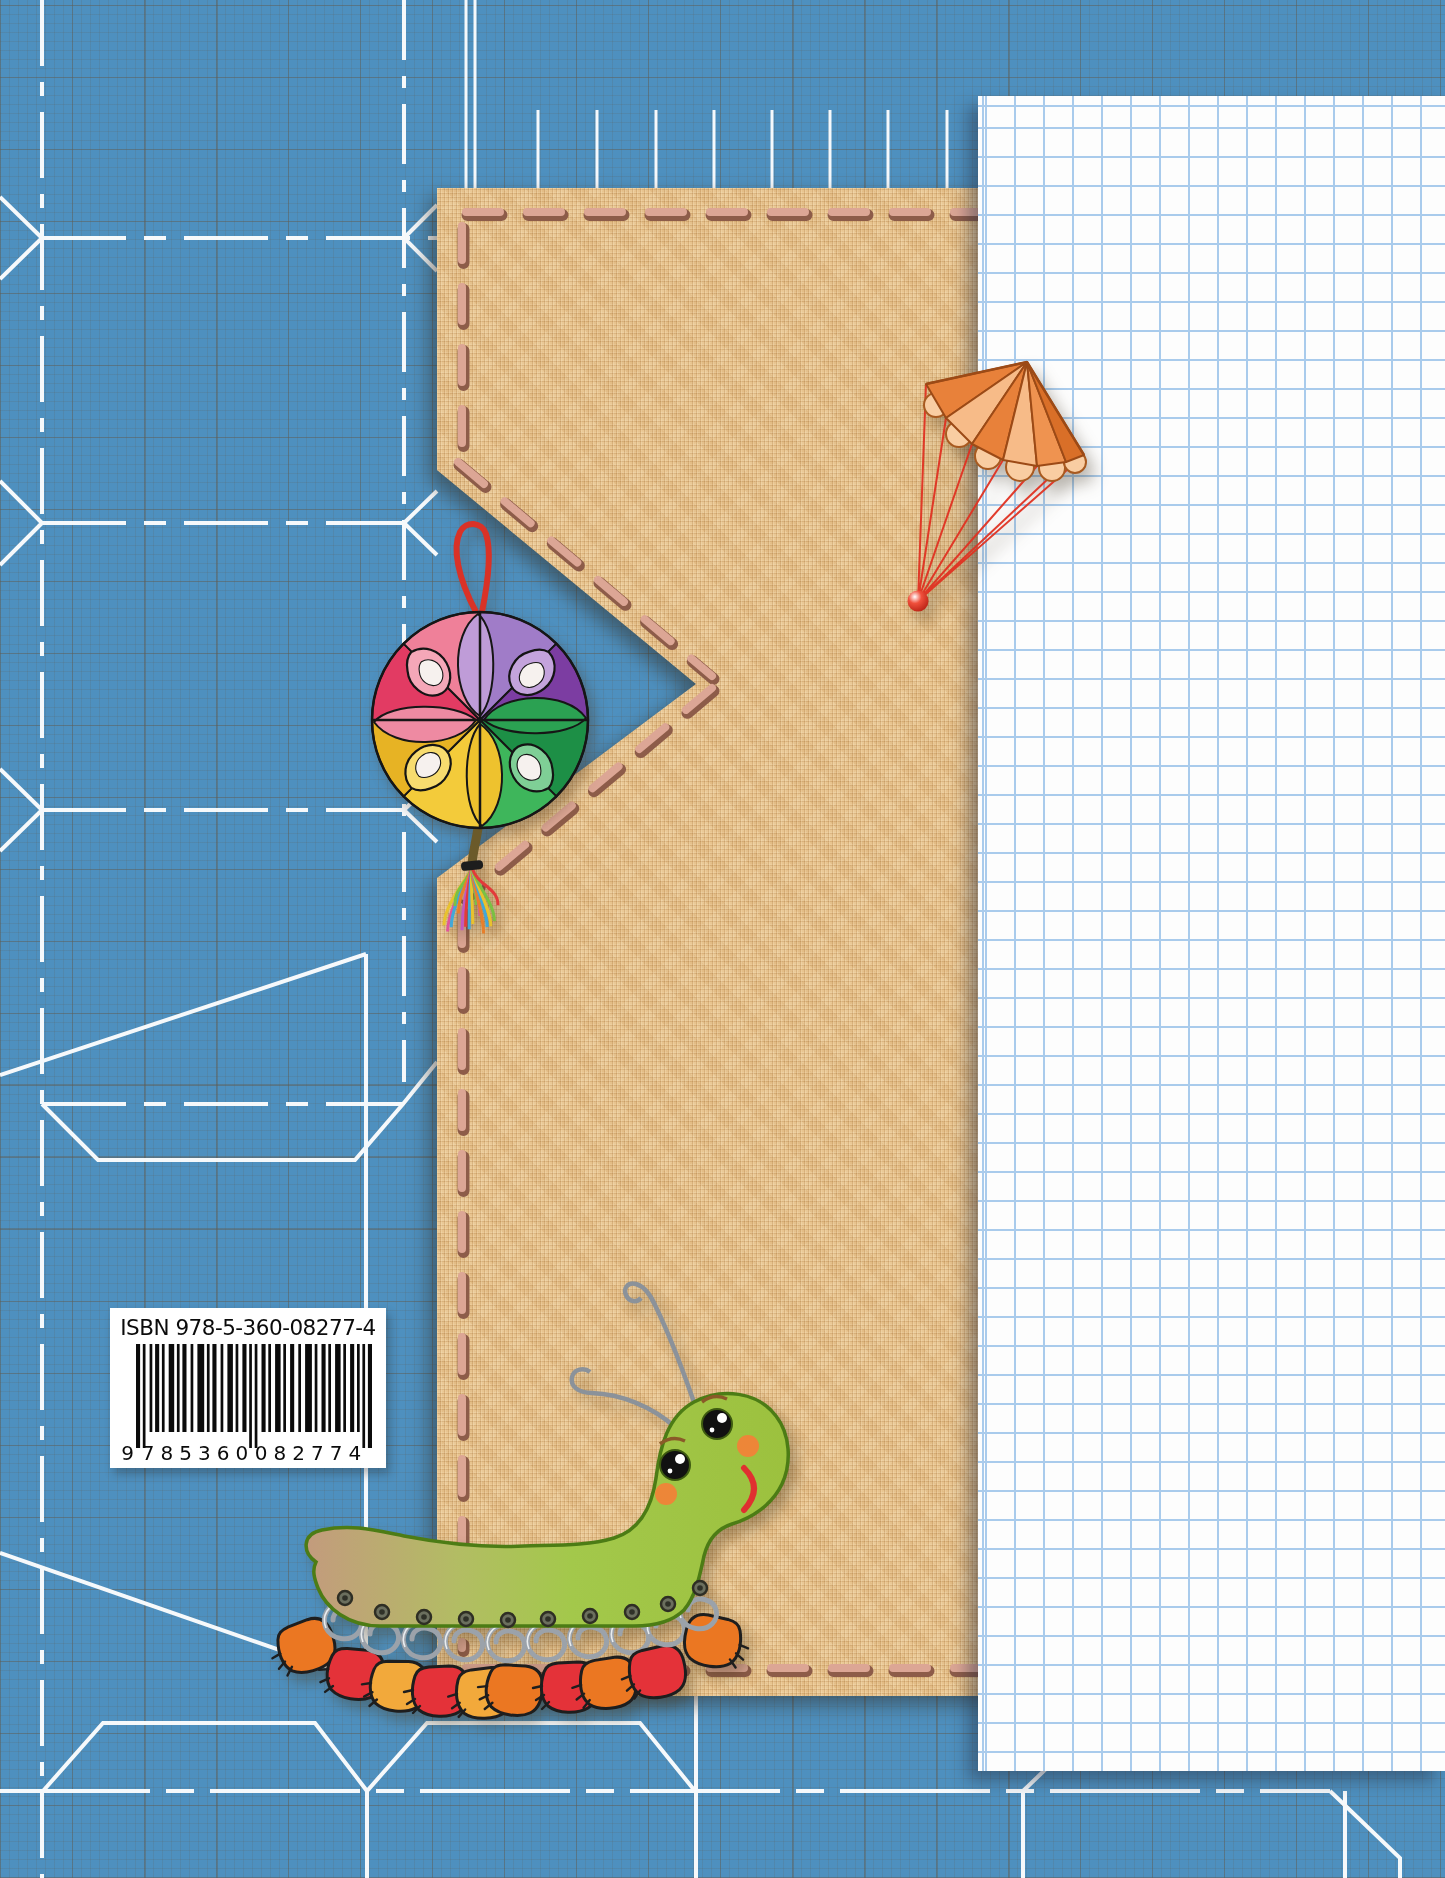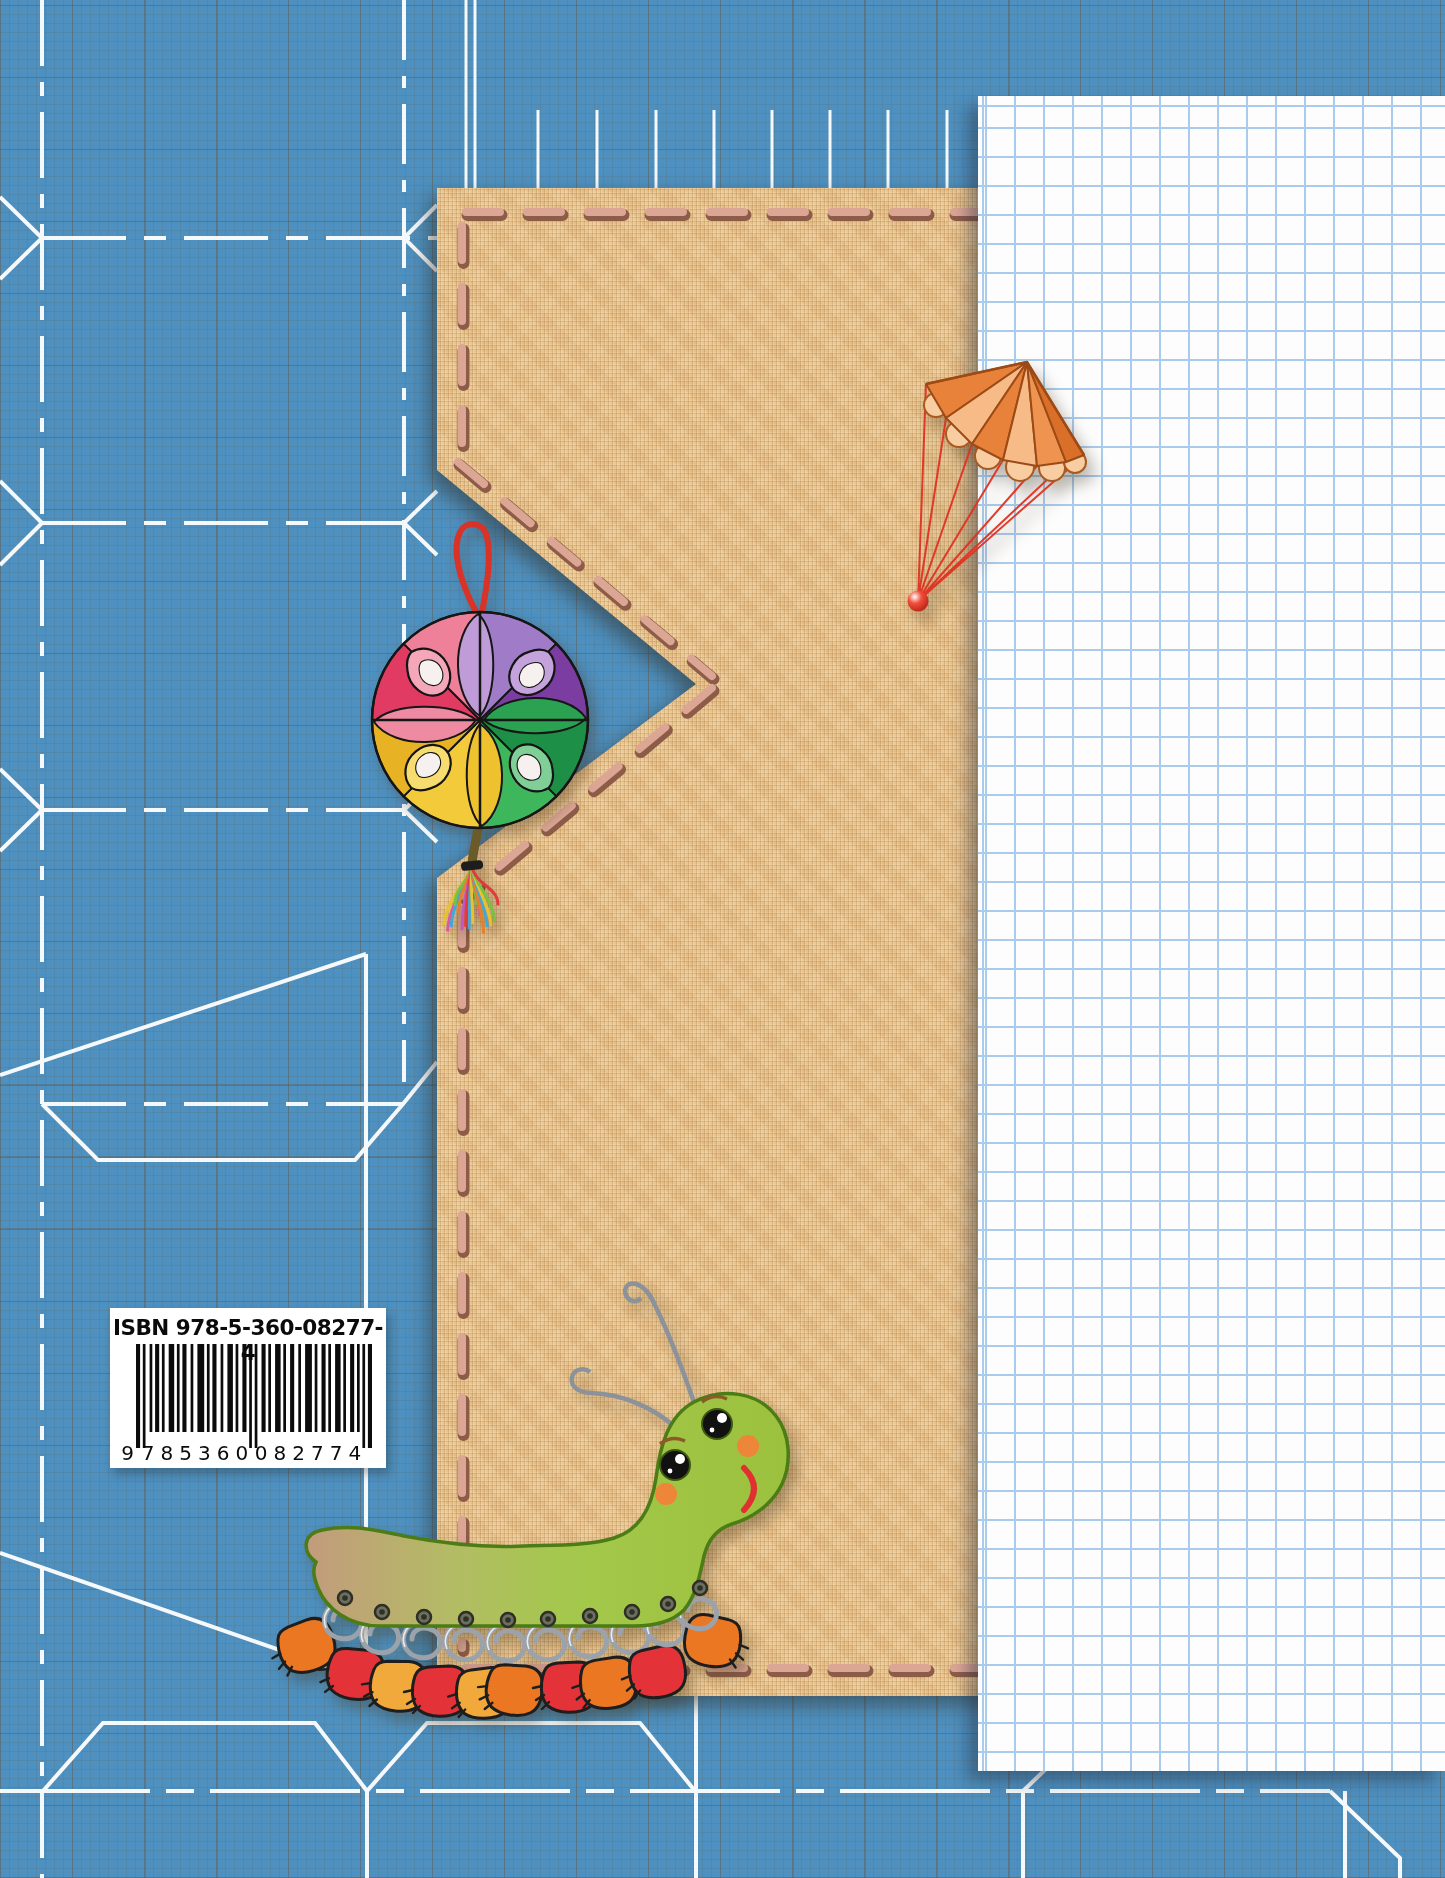--- a/index.html
+++ b/index.html
@@ -9,21 +9,21 @@
       repeating-linear-gradient(0deg, rgba(95,92,82,.42) 0 1.5px, transparent 1.5px 72px),
       repeating-linear-gradient(90deg, rgba(95,92,82,.42) 0 1.5px, transparent 1.5px 72px),
       repeating-linear-gradient(0deg, rgba(95,92,82,.16) 0 1px, transparent 1px 9px),
       repeating-linear-gradient(90deg, rgba(95,92,82,.16) 0 1px, transparent 1px 9px);
     font-family:"DejaVu Sans","Liberation Sans",sans-serif;}
   svg{display:block}
   .bp{position:absolute;inset:0;z-index:1}
   .barcode-box{position:absolute;left:110px;top:1308px;width:276px;height:160px;background:#fff;
     z-index:2;box-shadow:4px 6px 9px rgba(30,30,30,.30);}
   .isbn-label{position:absolute;top:7px;left:0;width:100%;text-align:center;
-    font-size:21.5px;font-weight:700;letter-spacing:-.5px;color:#0b0b0b;}
+    font-size:21.5px;font-weight:400;letter-spacing:-.5px;color:#0b0b0b;}
   .bars-svg{position:absolute;left:12px;top:36px;}
   .bars-svg text{font-family:"DejaVu Sans","Liberation Sans",sans-serif;font-size:20px;fill:#0b0b0b;}
   .burlap-wrap{position:absolute;inset:0;z-index:3;filter:drop-shadow(-8px 9px 10px rgba(45,40,30,.50));}
   .burlap{position:absolute;inset:0;
     clip-path:polygon(437px 188px,1010px 188px,1010px 1696px,437px 1696px,437px 878px,696px 684px,437px 470px);
     background-color:#e8c48f;
     background-image:
       repeating-linear-gradient(90deg, rgba(152,96,36,.20) 0 1px, rgba(255,238,204,.20) 1px 2px, transparent 2px 4px),
       repeating-linear-gradient(0deg, rgba(152,96,36,.18) 0 1px, rgba(255,240,206,.16) 1px 2px, transparent 2px 4px),
       repeating-linear-gradient(45deg, rgba(180,120,50,.10) 0 13px, transparent 13px 29px),

